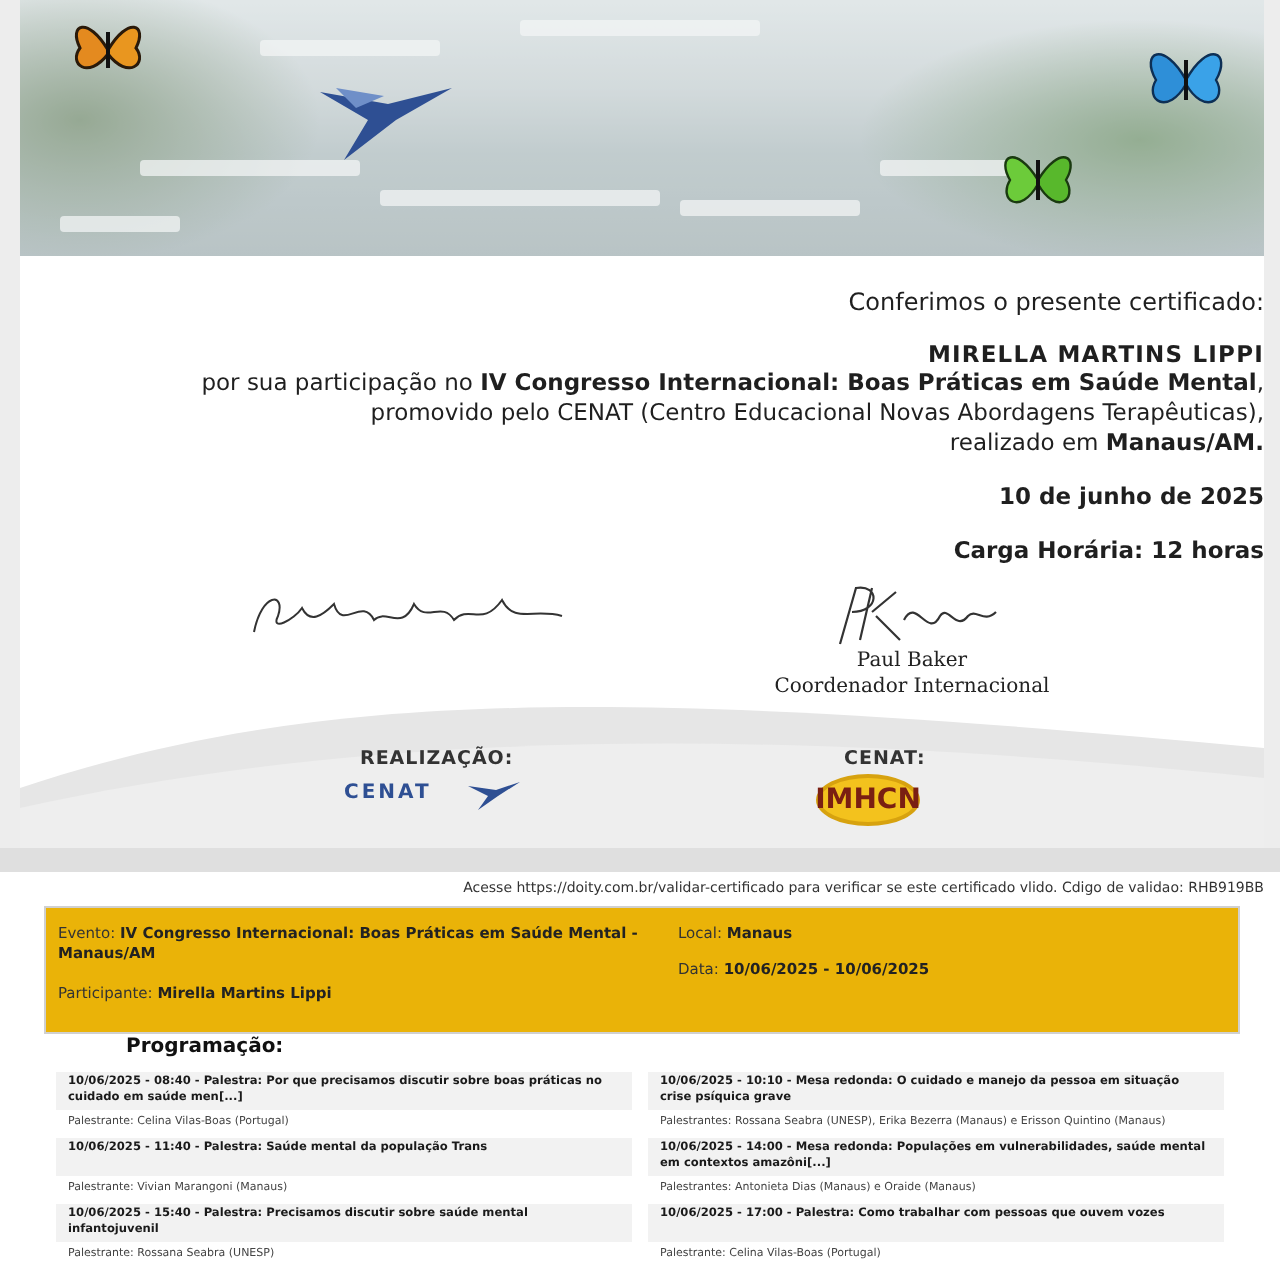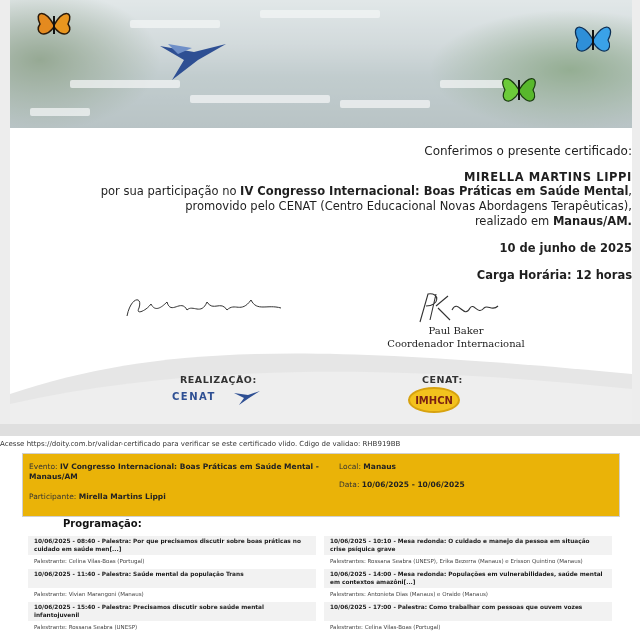--- a/index.html
+++ b/index.html
@@ -54,30 +54,30 @@
       position: absolute; left: 0; top: 206px; width: 622px; height: 90px;
     }
     .support-label { position: absolute; font-size: 9.5px; font-weight: bold; color: #333; letter-spacing: 0.5px; }
     .realizacao { left: 170px; top: 246px; }
     .apoio { left: 412px; top: 246px; }
     .cenat-logo { position: absolute; left: 162px; top: 263px; display: flex; align-items: flex-start; gap: 18px; }
     .cenat-logo .txt { font-size: 10px; letter-spacing: 1.5px; color: #2e4f93; font-weight: bold; }
     .imhcn-logo {
       position: absolute; left: 398px; top: 259px; width: 52px; height: 26px; border-radius: 50%;
       background: #f3c21d; border: 2px solid #d7a20f; display: flex; align-items: center; justify-content: center;
-      font-size: 10px; font-weight: bold; color: #7a1f12;
+      font-size: 14px; font-weight: bold; color: #7a1f12;
     }
 
     
     .gap { position: absolute; left: 0; top: 424px; width: 640px; height: 12px; background: #dfdfdf; }
     .valid {
       position: absolute; left: 0; top: 436px; width: 640px; height: 204px; background: #fff;
     }
     .validate-link {
-      position: absolute; left: 0; top: 4px; width: 632px; 
+      position: absolute; left: 0; top: 4px; width: 632px; text-align: right;
       font-size: 7px; color: #333;
     }
     .info-box {
       position: absolute; left: 22px; top: 17px; width: 598px; height: 64px;
       border: 1px solid #d0d0d0; background: #eab308;
     }
     .info-box .cell { position: absolute; font-size: 7.5px; color: #222; line-height: 10px; }
     .info-box .lbl { color: #333; }
     .info-box .val { font-weight: bold; }
     .evento { left: 6px; top: 8px; width: 300px; }

